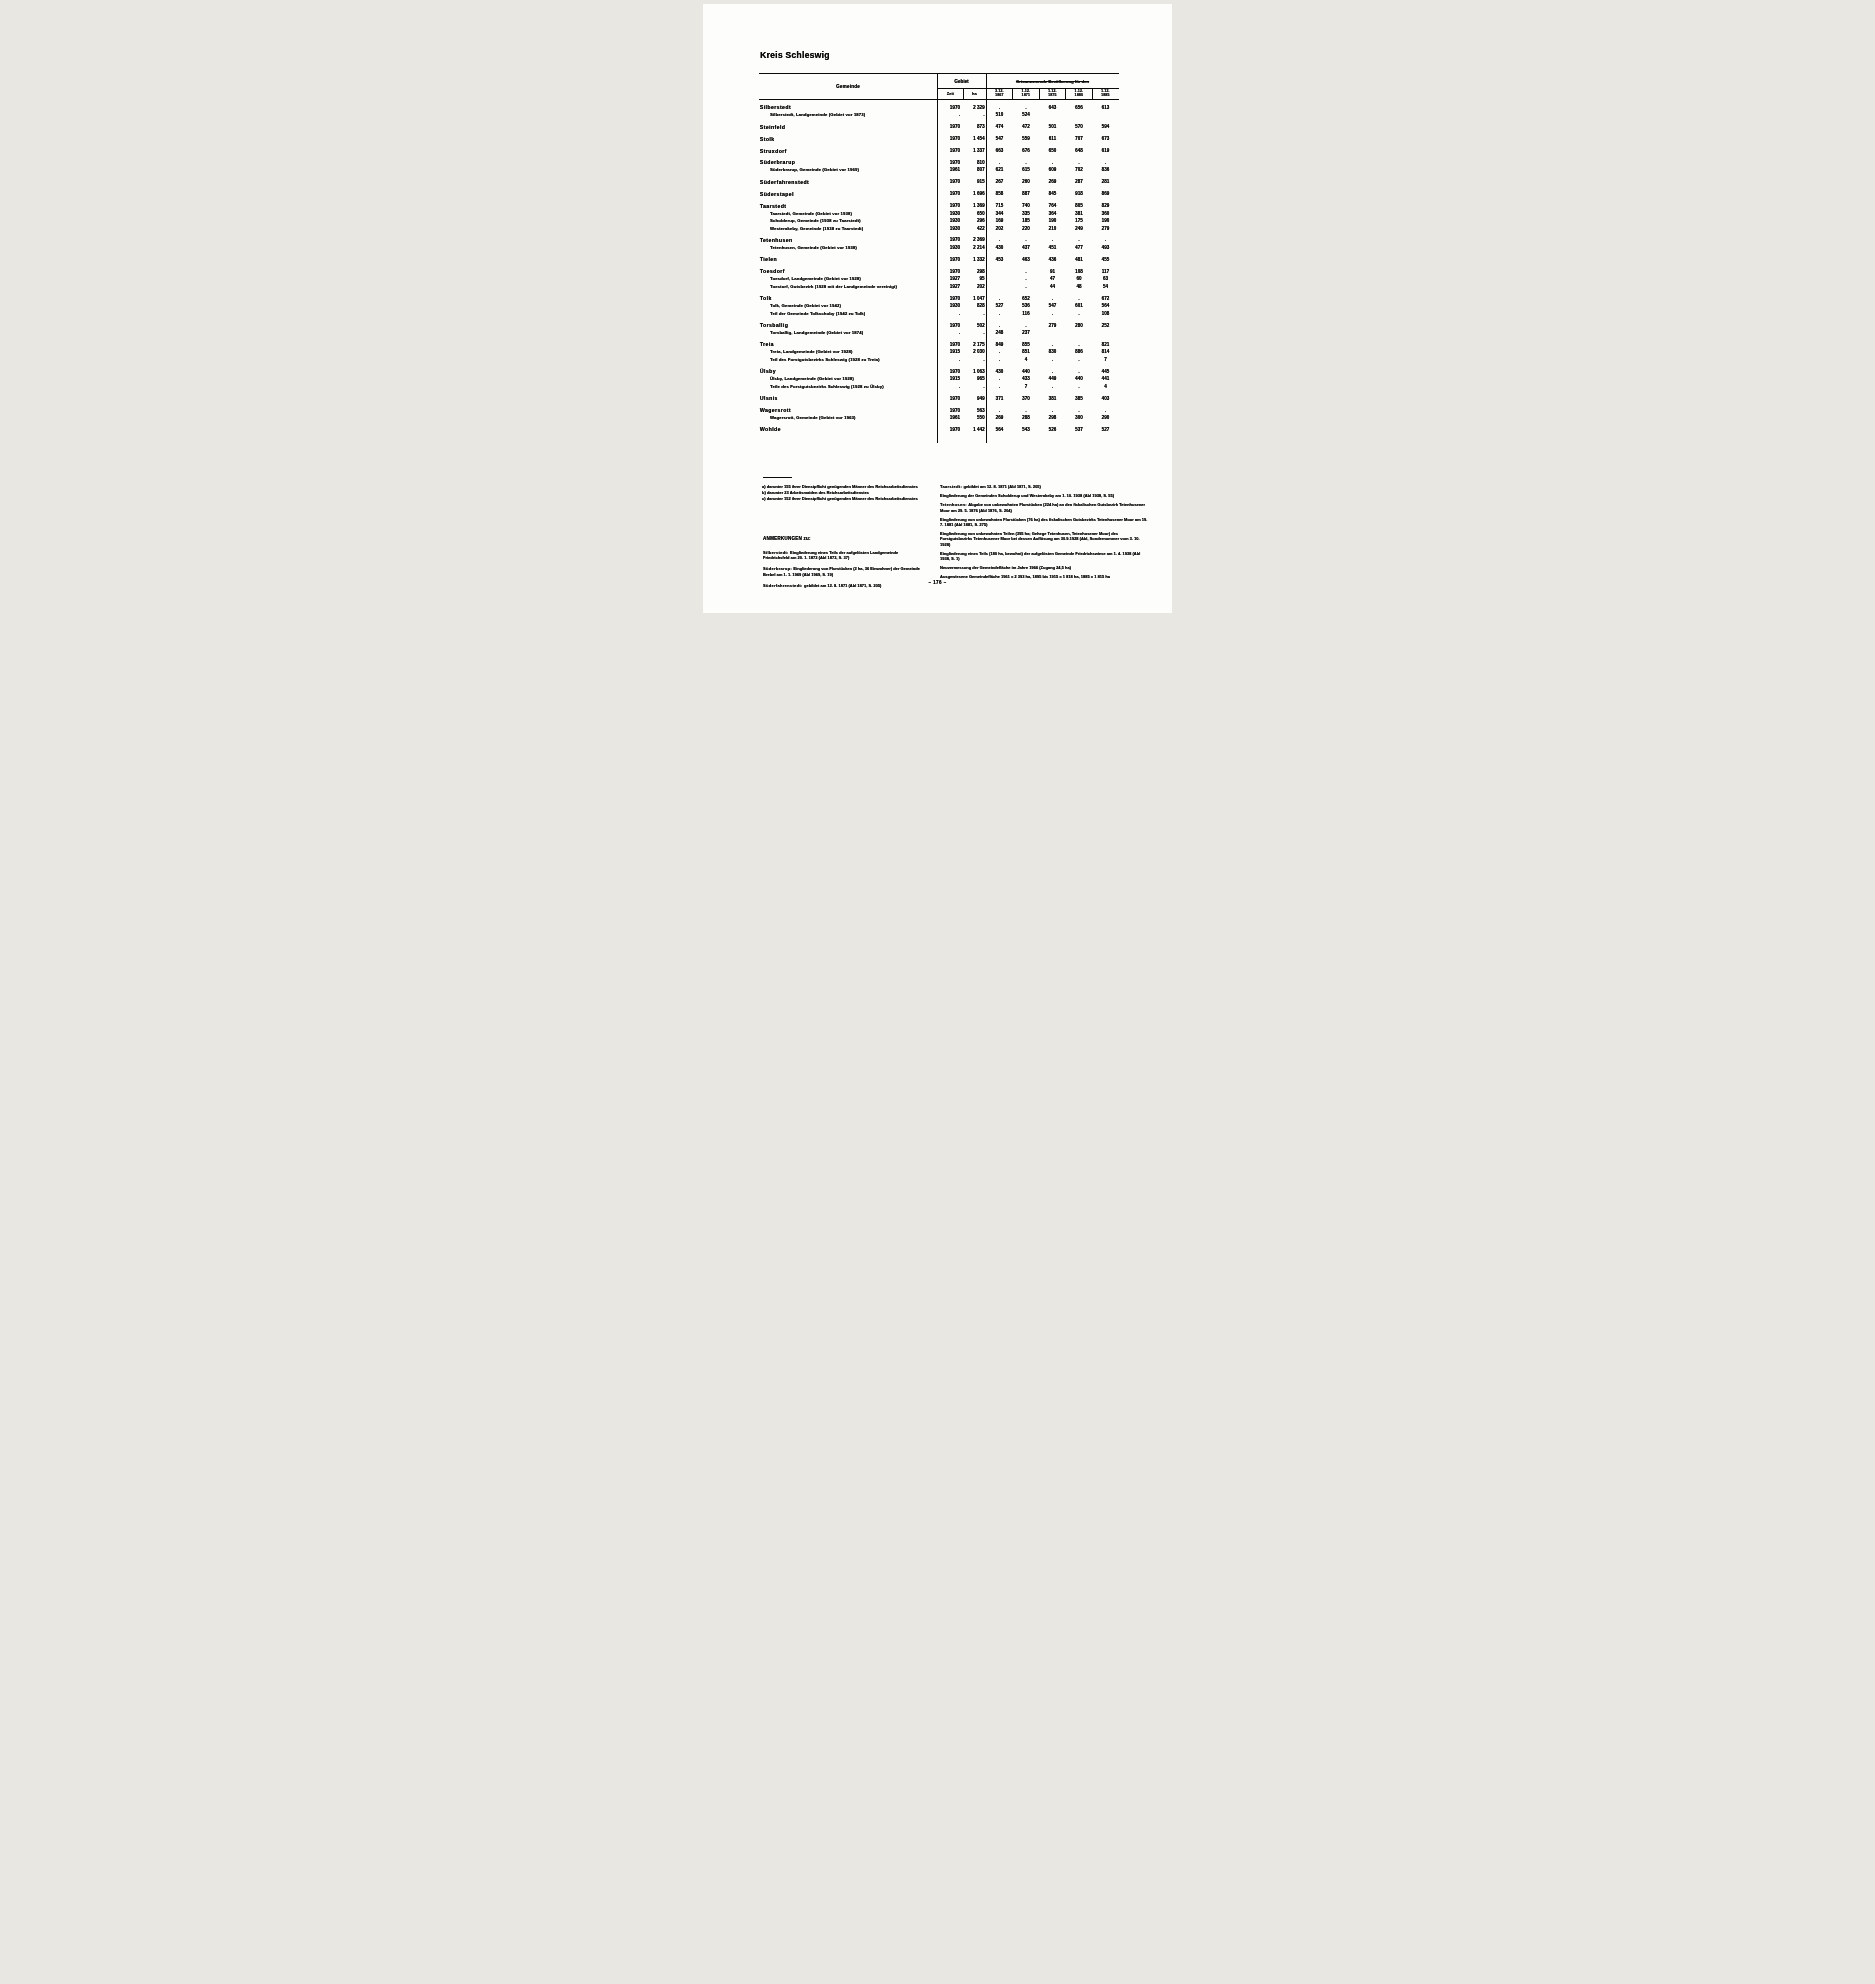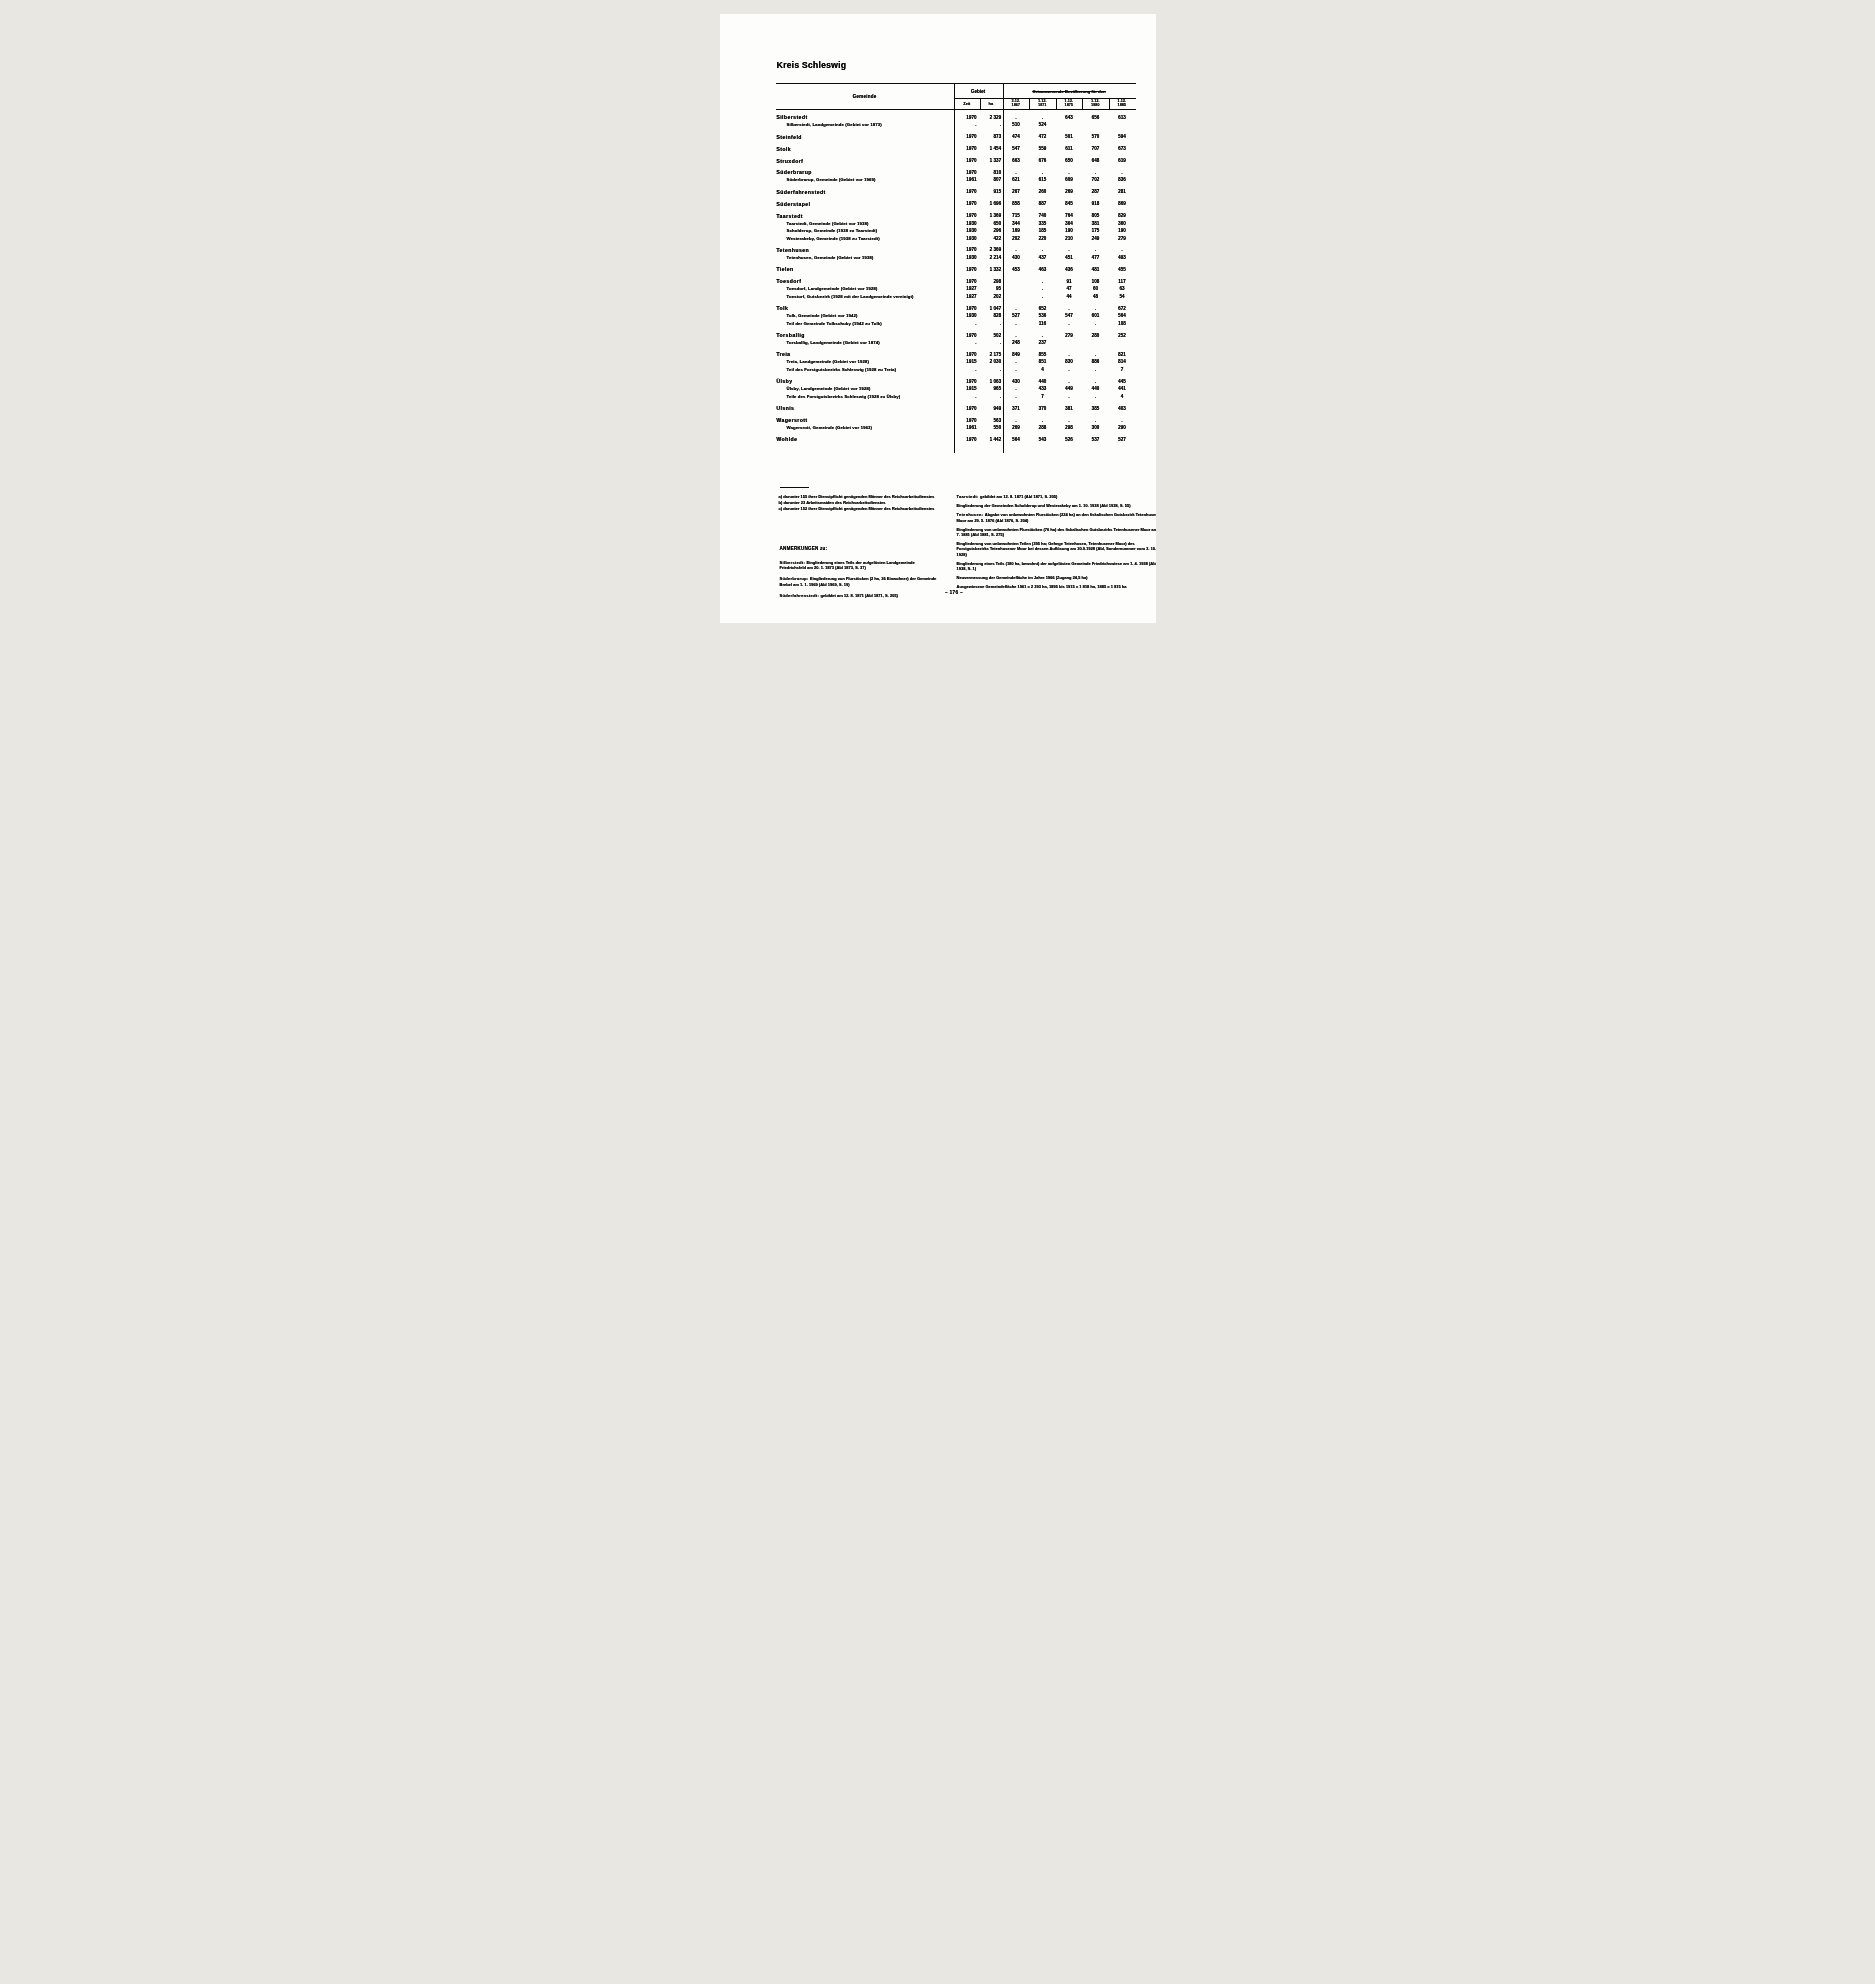--- a/index.html
+++ b/index.html
@@ -1,19 +1,19 @@
 <!DOCTYPE html>
 <html style="font-size:6.4px"><head>
 <meta charset="utf-8">
 <style>
   html,body{margin:0;padding:0;background:#e9e7e2;}
   .page{
     position:relative;
-    width:436px;height:609px;
-    margin:14px auto;
+    width:469px;height:609px;
+    margin:4px auto;
     background:#fdfdfb;
     color:#0b0b0b;
     font-family:"Liberation Sans", sans-serif;
     font-weight:700;
     overflow:hidden;
   }
   .ink{ text-shadow:0.1px 0.1px 0 currentColor; }
 
   .title{
     position:absolute;left:57px;top:46px;

